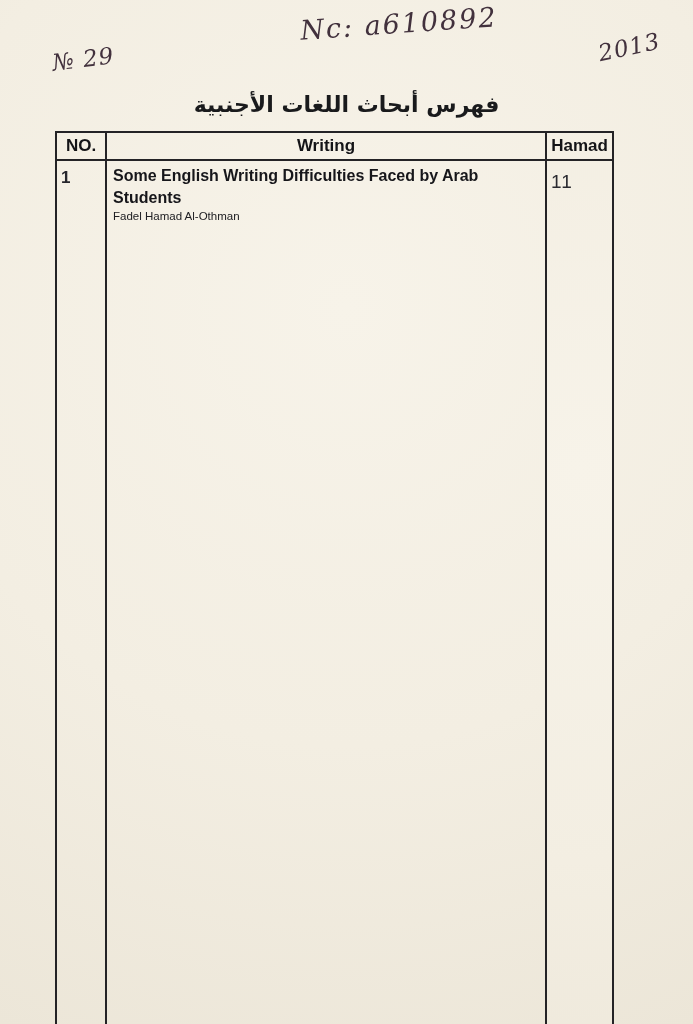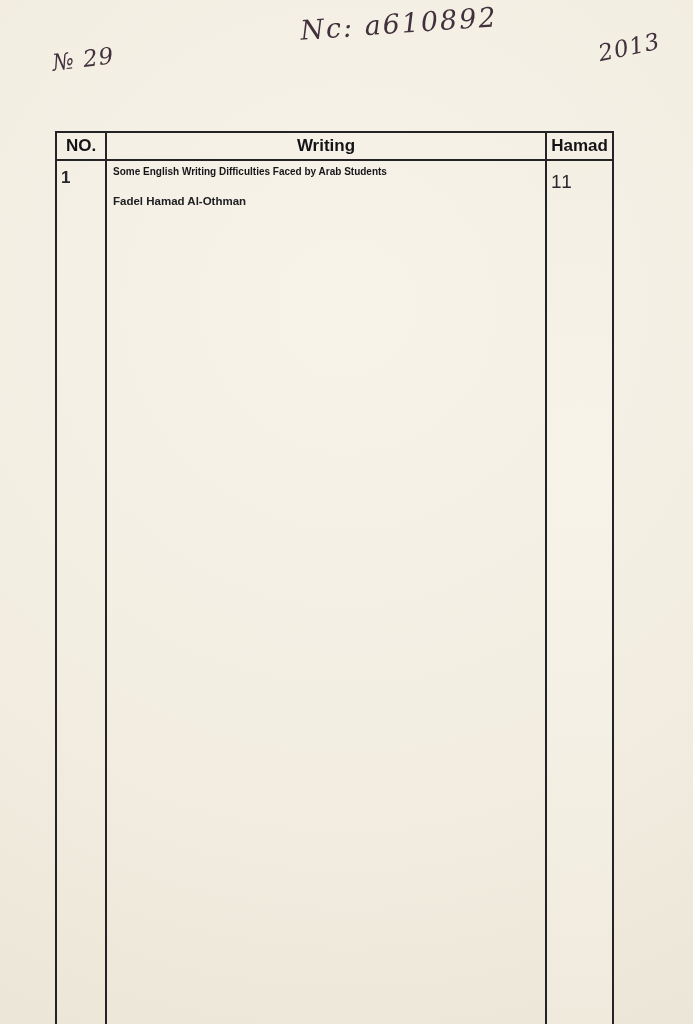--- a/index.html
+++ b/index.html
@@ -71,43 +71,44 @@
   .toc td.page {
     font-size: 19px;
     font-weight: normal;
     padding-top: 10px;
     letter-spacing: 1px;
     color: #2a2a30;
   }
   .toc td.subj { padding: 4px 6px 5px 6px; }
   .title {
     font-weight: bold;
-    font-size: 10px;
+    font-size: 16px;
     line-height: 1.35;
     white-space: pre-line;
     color: #16161a;
   }
   .author {
-    font-weight: bold;
+    font-weight: normal;
     font-size: 11.5px;
-    margin-top: 16px;
+    margin-top: 2px;
     color: #202024;
   }
 </style>
 </head>
 <body>
 
 <div class="page">
 
   <div class="hand hand-nc">Nc: a610892</div>
 
   <div class="hand hand-no">№ 29</div>
 
   <div class="hand hand-year">2013</div>
 
+  <div class="title-ar">فهرس أبحاث اللغات الأجنبية</div>
 
   <table class="toc">
     <colgroup>
       <col class="c-no">
         <col class="c-subj">
         <col class="c-page">
     </colgroup>
     <thead>
       <tr>
         <th>NO.</th>

